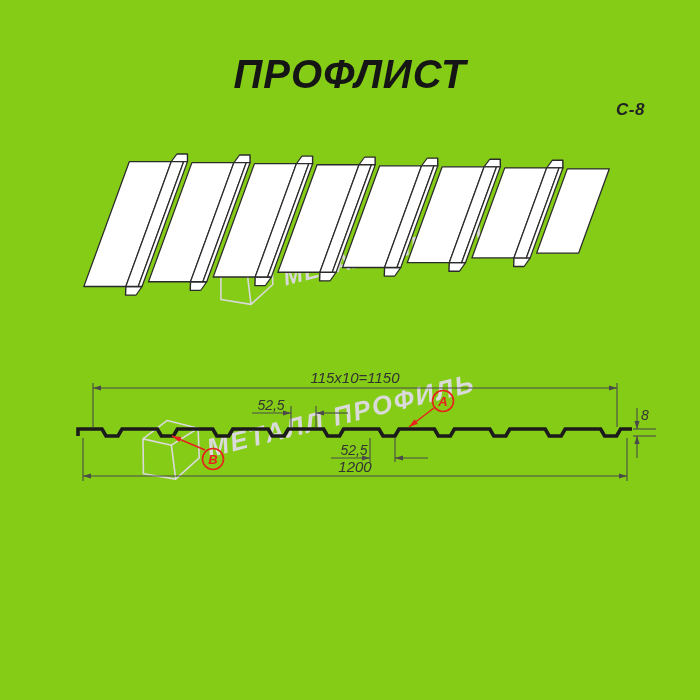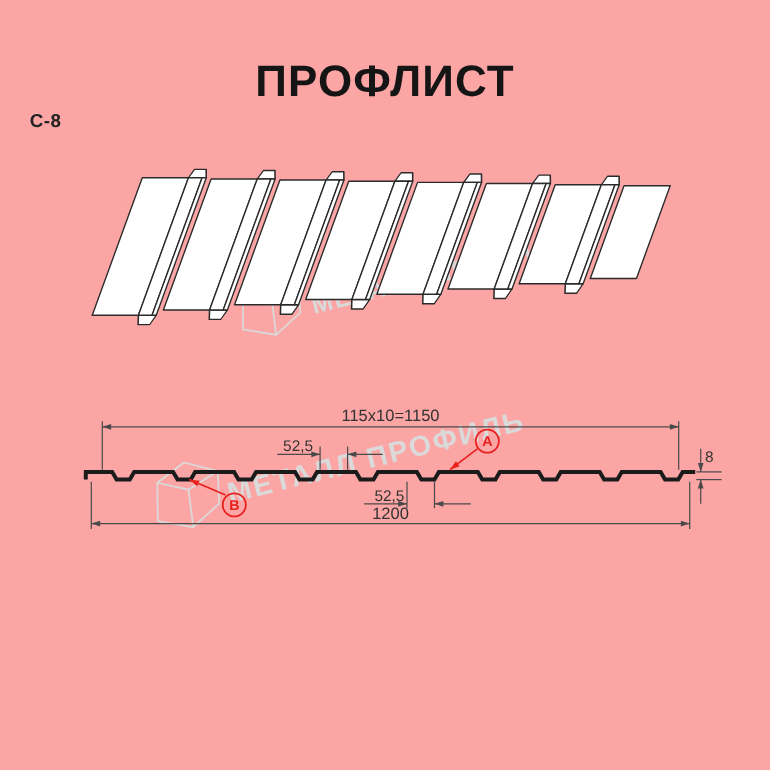--- a/index.html
+++ b/index.html
@@ -1,26 +1,27 @@
 <!DOCTYPE html>
 <html><head>
 <meta charset="utf-8">
 <style>
   html,body{margin:0;padding:0;background:#fff;}
   #stage{
-    position:relative;width:700px;height:700px;background:#fca5a5;overflow:hidden;
+    position:relative;width:700px;height:700px;background:#84cc16;overflow:hidden;
     font-family:"Liberation Sans", sans-serif;
+    font-style:italic;
   }
   .title{
     position:absolute;top:54px;left:0;width:700px;text-align:center;
     font-size:40px;font-weight:bold;letter-spacing:1px;color:#151515;line-height:1.0;
   }
   .subtitle{
-    position:absolute;top:100px;left:0;width:645px;text-align:left;
-    font-size:17px;font-weight:bold;letter-spacing:0.5px;color:#222;margin-left:27px;
+    position:absolute;top:100px;left:0;width:645px;text-align:right;
+    font-size:17px;font-weight:bold;letter-spacing:0.5px;color:#222;
   }
   .footer{
     position:absolute;top:612px;left:0;width:700px;text-align:center;
     font-size:16px;font-weight:bold;letter-spacing:0.6px;color:#3a3a3a;
   }
   .wm{position:absolute;pointer-events:none;z-index:0;}
   .layer{position:absolute;z-index:1;}
   svg{display:block;}
   svg text{font-family:"Liberation Sans", sans-serif;}
   .dimtxt{fill:#333333;font-size:15px;}

